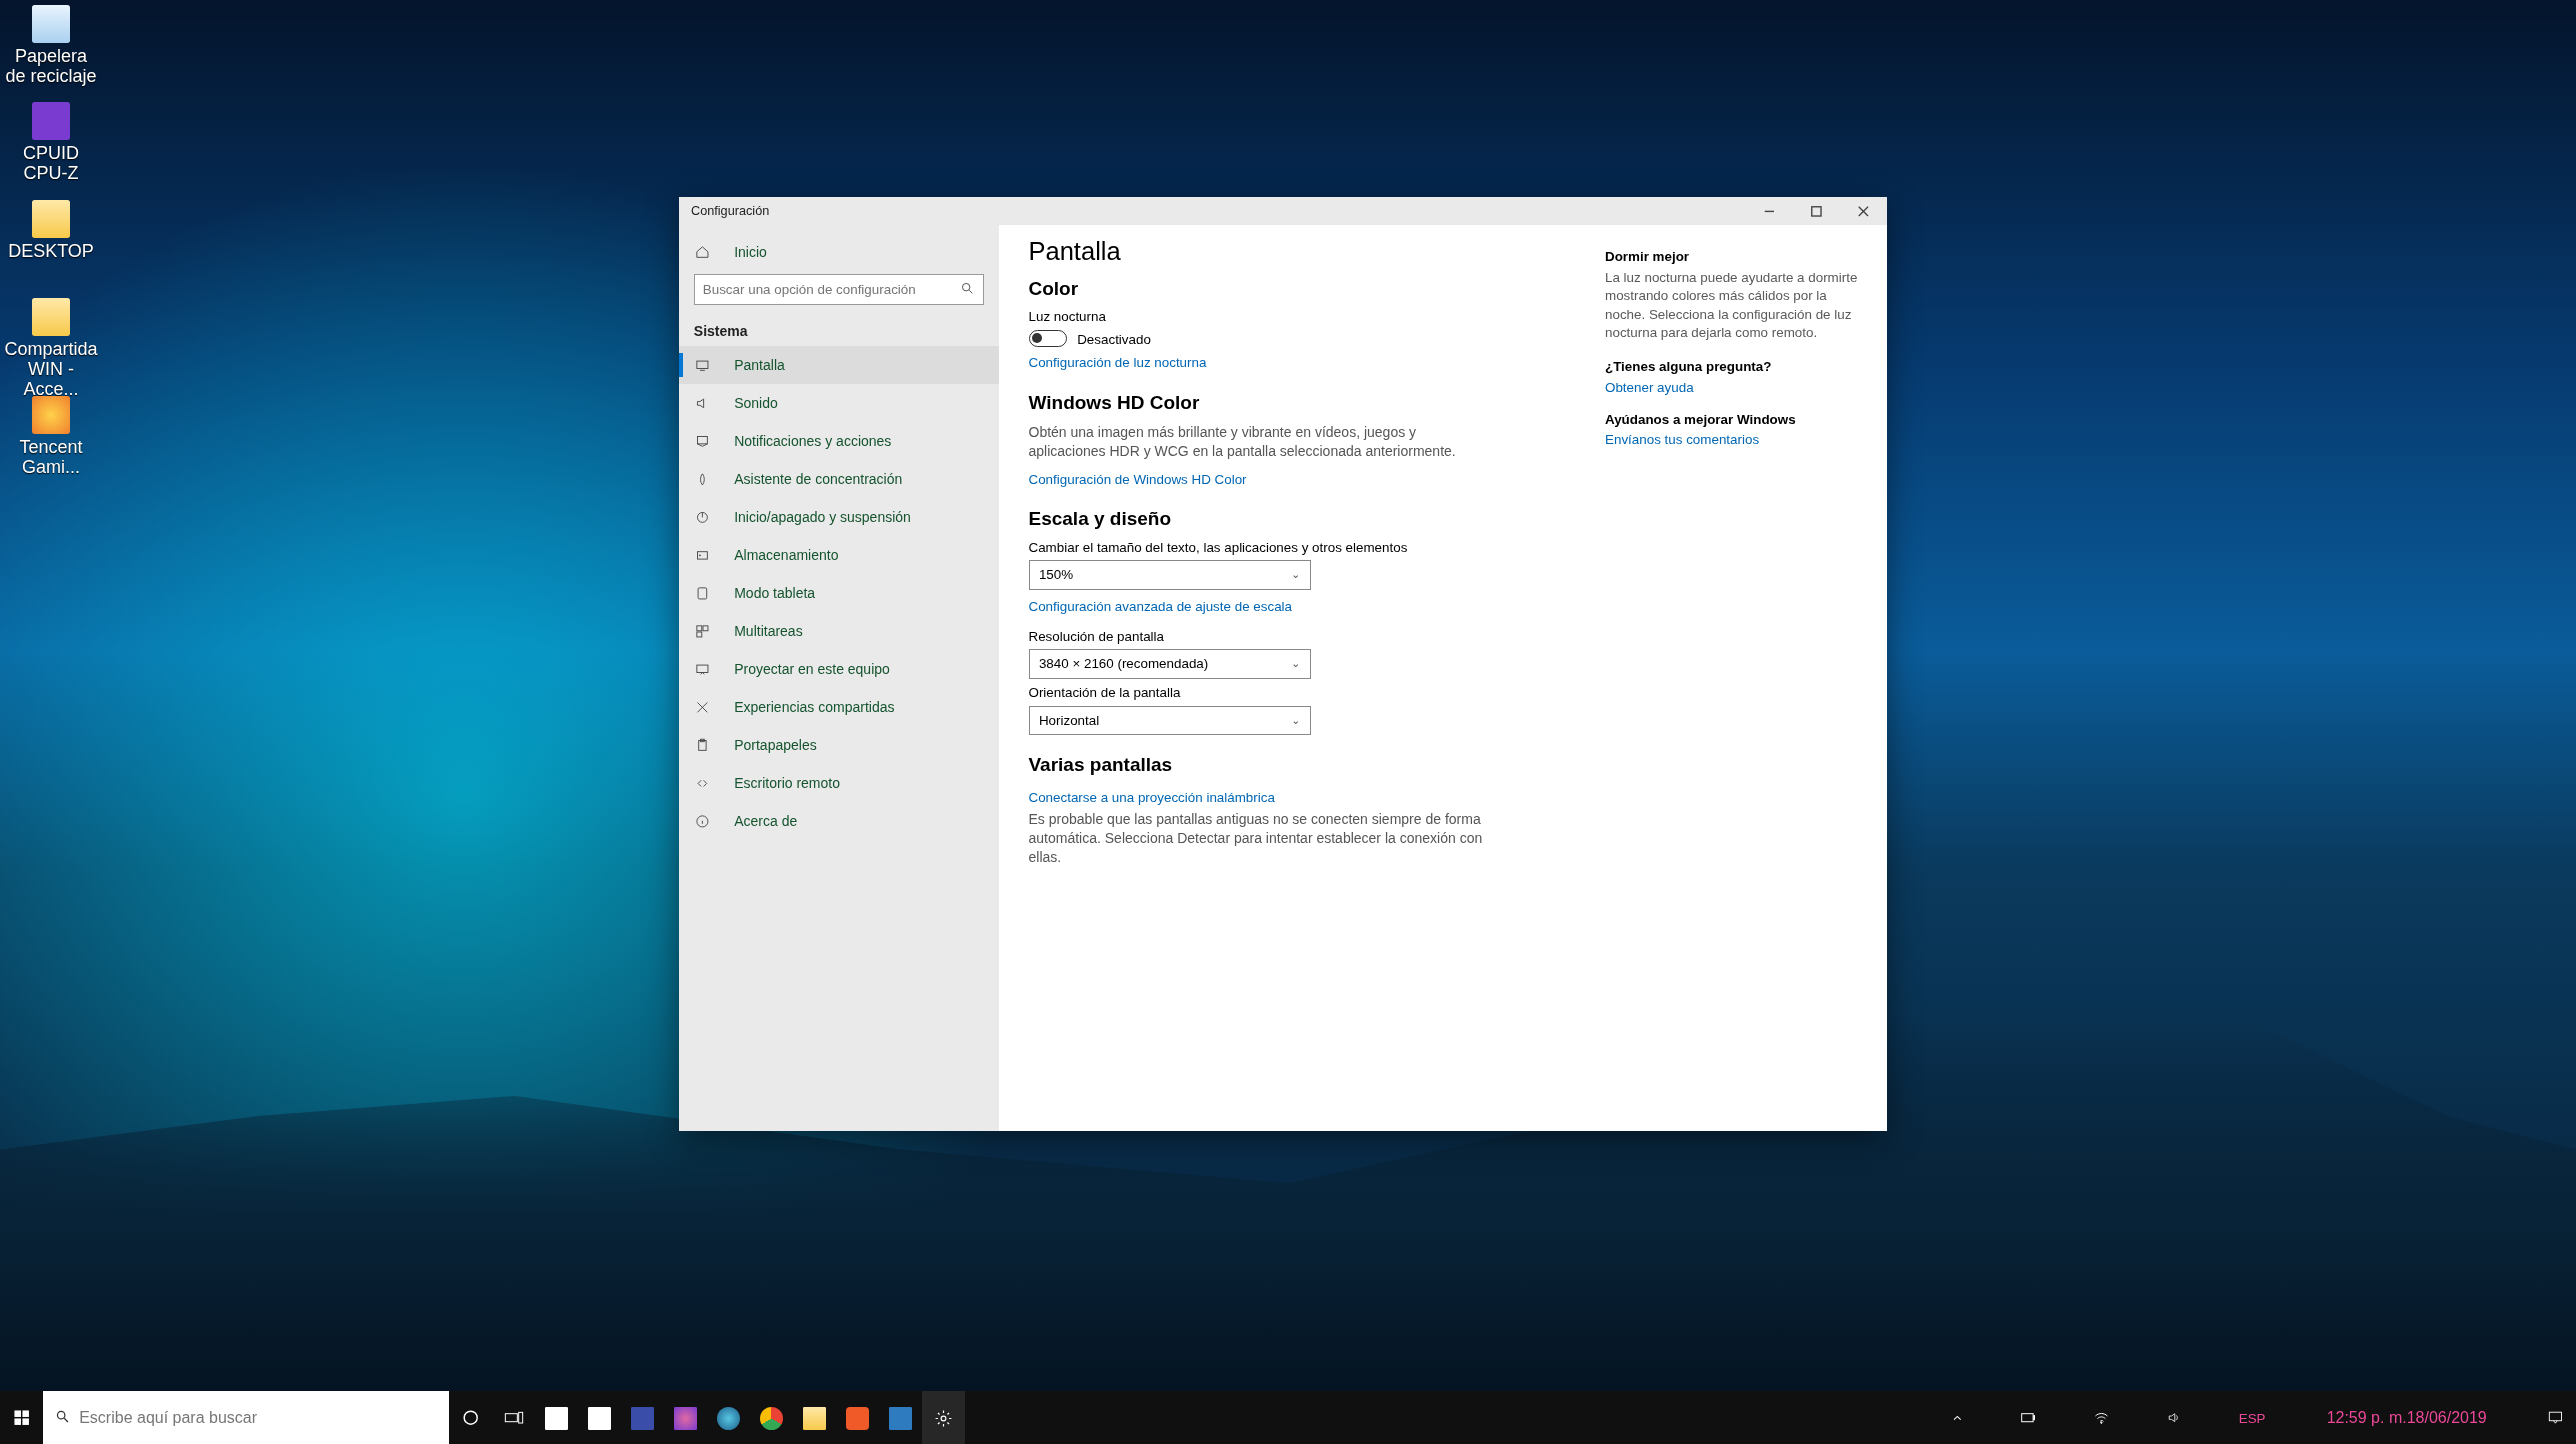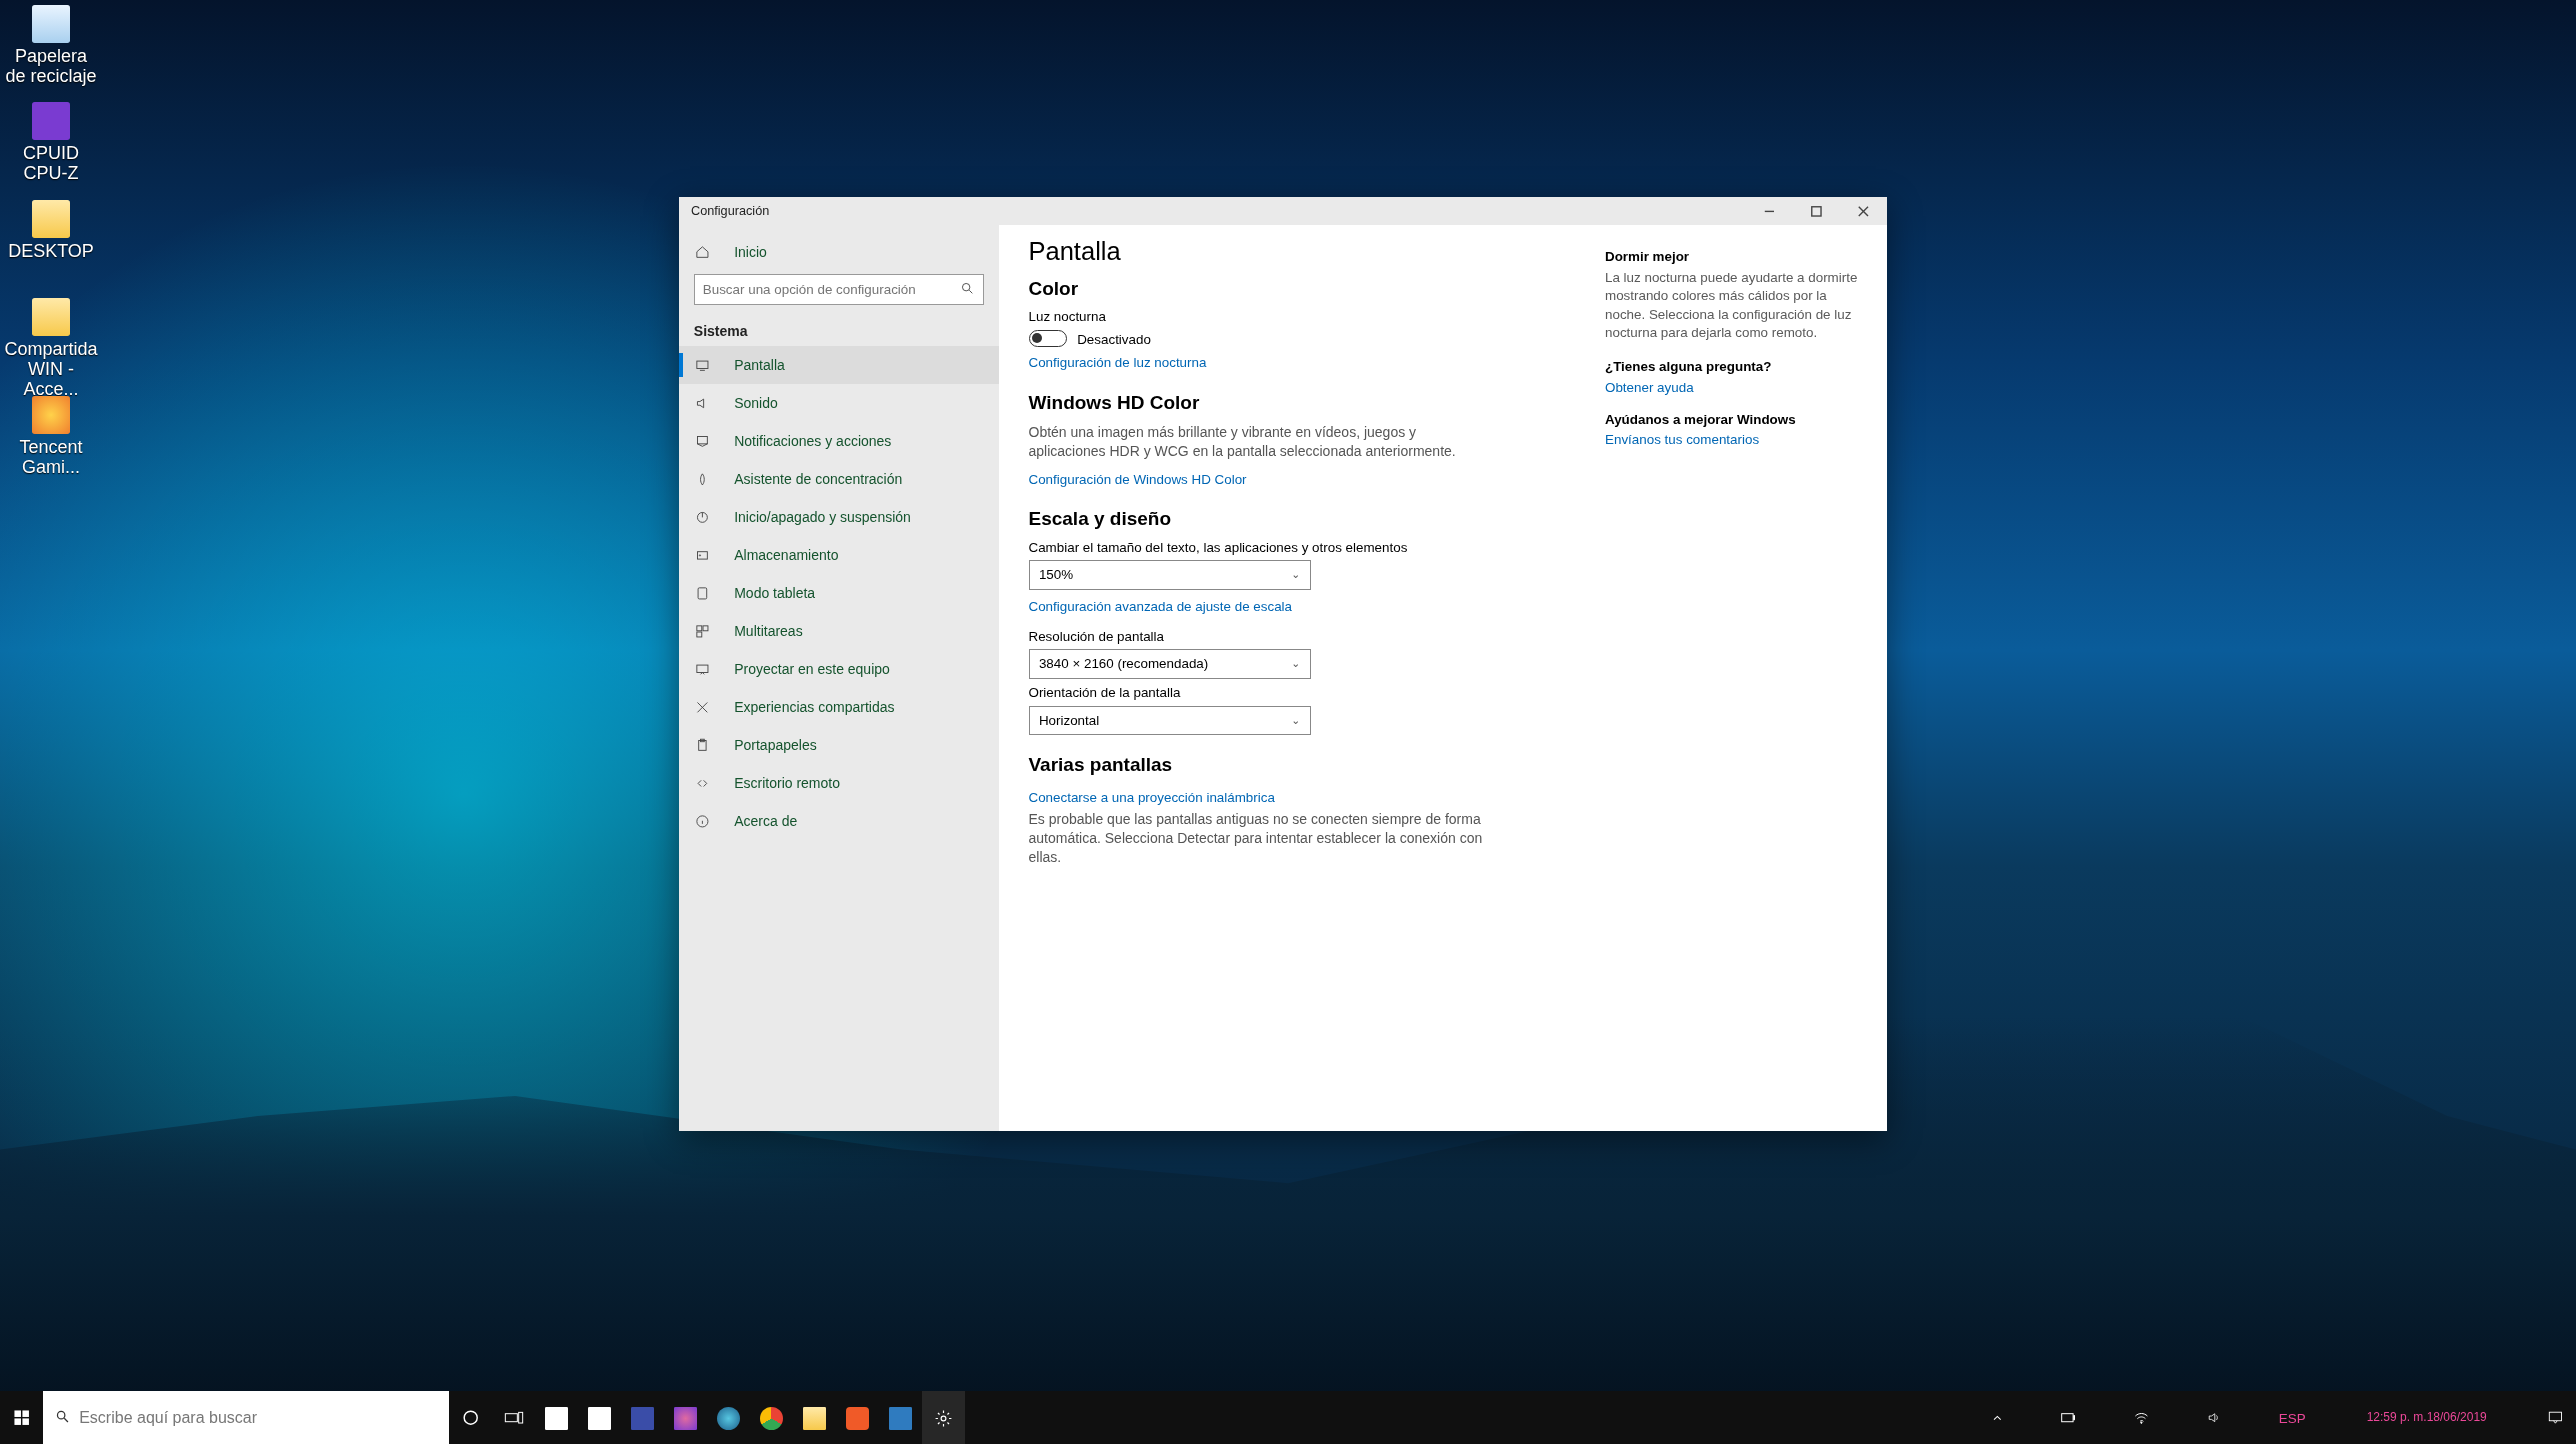--- a/index.html
+++ b/index.html
@@ -94,21 +94,21 @@
   
   #taskbar { height:54px; }
   .tb-btn { width:43px; height:54px; display:flex; align-items:center; justify-content:center; }
   #tb-search { width:349px; height:54px; background:#fff; display:flex; align-items:center; padding:0 12px; gap:9.4px;}
   #tb-search .mag { color:#333; font-size:16px; }
   #tb-search span { color:#777; font-size:16px; }
   
   #tb-search { width:406px; }
   #tray { margin-left:auto; display:flex; align-items:center; padding-right:6.7px; gap:4px;}
   .tray-item { padding:0 6.7px; height:50px; display:flex; align-items:center; font-size:13.4px; color:#ec4899;margin-left:41px;}
-  #clock { text-align:right; font-size:12px; line-height:1.1; padding:0 9.4px;justify-content:space-between;}
+  #clock { text-align:right; font-size:16px; line-height:1.1; padding:0 9.4px;justify-content:space-between;}
   
   svg.ico { width:14.8px; height:14.8px; stroke:#444; fill:none; stroke-width:1.5; }
   
   .app-ic { width:23px; height:23px; border-radius:1.3px; }
 </style>
 </head>
 <body>
 
 <div id="desktop">
   <div id="mountain"></div>

